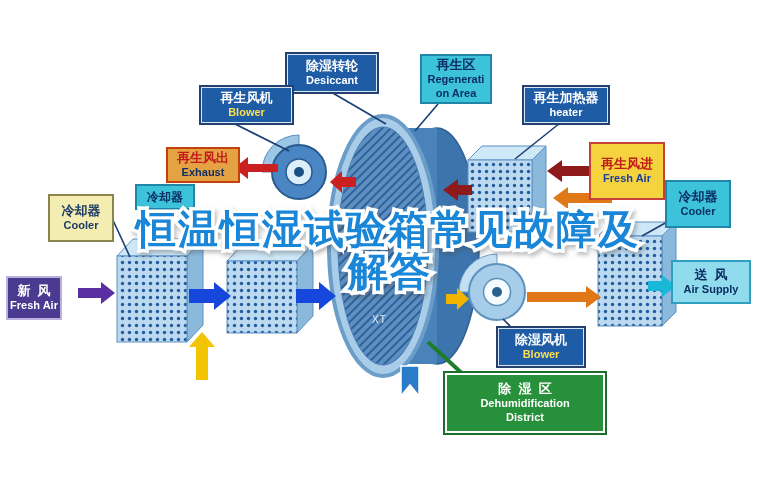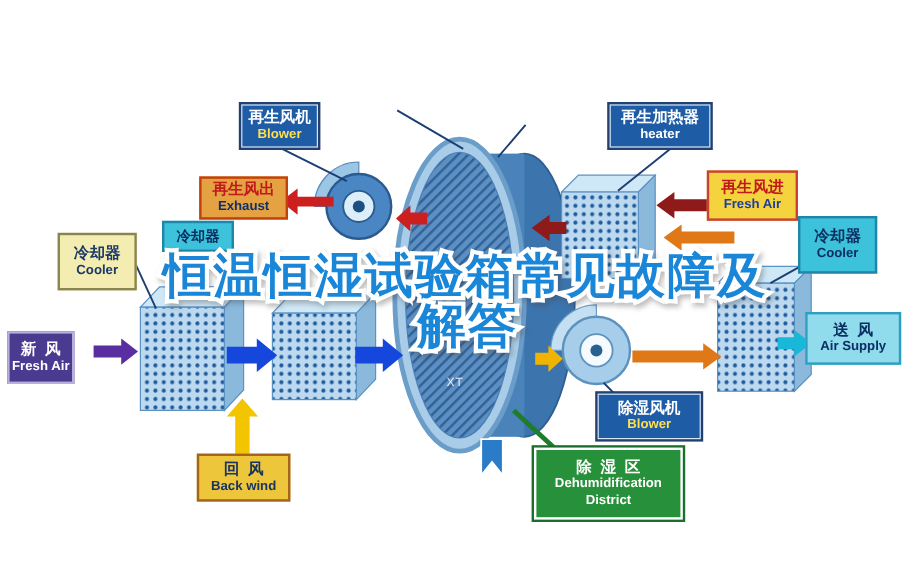--- a/index.html
+++ b/index.html
@@ -111,38 +111,47 @@
       <polygon points="296,289 319,289 319,282 336,296 319,310 319,303 296,303" fill="#1547dd"></polygon>
       <polygon points="196,380 196,347 189,347 202,332 215,347 208,347 208,380" fill="#f3c400"></polygon>
       <polygon points="446,294 457,294 457,288 469,299 457,310 457,304 446,304" fill="#f0b400"></polygon>
       <polygon points="527,292 586,292 586,286 601,297 586,308 586,302 527,302" fill="#e07818"></polygon>
       <polygon points="648,281 662,281 662,275 676,286 662,297 662,291 648,291" fill="#19b8d8"></polygon>
     </g>
   </svg>
 
   <div class="watermark" style="left:372px;top:314px">XT</div>
 
+  <div class="lbl v-blue" style="left:287px;top:54px;width:90px;height:38px">
+    <span class="zh">除湿转轮</span>
+    <span class="en">Desiccant</span>
+  </div>
 
+  <div class="lbl v-cyan" style="left:420px;top:54px;width:72px;height:50px">
+    <span class="zh">再生区</span>
+    <span class="en">Regenerati</span>
+    <span class="en">on Area</span>
+  </div>
 
-  <div class="lbl v-blue en-gold" style="left:201px;top:87px;width:64px;height:36px">
+  <div class="lbl v-blue en-gold" style="left:201px;top:87px;width:91px;height:36px">
     <span class="zh">再生风机</span>
     <span class="en">Blower</span>
   </div>
 
-  <div class="lbl v-blue" style="left:508px;top:87px;width:84px;height:36px">
+  <div class="lbl v-blue" style="left:524px;top:87px;width:84px;height:36px">
     <span class="zh">再生加热器</span>
     <span class="en">heater</span>
   </div>
 
   <div class="lbl v-orange" style="left:166px;top:147px;width:74px;height:36px">
     <span class="zh">再生风出</span>
     <span class="en">Exhaust</span>
   </div>
 
-  <div class="lbl v-yellow" style="left:589px;top:142px;width:76px;height:42px">
+  <div class="lbl v-yellow" style="left:589px;top:142px;width:76px;height:58px">
     <span class="zh">再生风进</span>
     <span class="en">Fresh Air</span>
   </div>
 
   <div class="lbl v-cyan" style="left:135px;top:184px;width:60px;height:26px">
     <span class="zh" style="font-size:12px">冷却器</span>
   </div>
 
   <div class="lbl v-paleyellow" style="left:48px;top:194px;width:66px;height:48px">
     <span class="zh">冷却器</span>
@@ -157,31 +166,27 @@
   <div class="lbl v-purple" style="left:6px;top:276px;width:56px;height:44px">
     <span class="zh">新  风</span>
     <span class="en">Fresh Air</span>
   </div>
 
   <div class="lbl v-lightcyan" style="left:671px;top:260px;width:80px;height:44px">
     <span class="zh">送  风</span>
     <span class="en">Air Supply</span>
   </div>
 
-  <div class="lbl v-gold" style="left:164px;top:378px;width:78px;height:40px">
-    <span class="zh">回  风</span>
-    <span class="en">Back wind</span>
-  </div>
 
   <div class="lbl v-blue en-gold" style="left:498px;top:328px;width:86px;height:38px">
     <span class="zh">除湿风机</span>
     <span class="en">Blower</span>
   </div>
 
-  <div class="lbl v-green" style="left:445px;top:373px;width:124px;height:60px">
+  <div class="lbl v-green" style="left:445px;top:373px;width:160px;height:60px">
     <span class="zh">除  湿  区</span>
     <span class="en">Dehumidification</span>
     <span class="en">District</span>
   </div>
 
   <svg id="title-layer" width="757" height="488" viewBox="0 0 757 488">
     <text class="title-text" x="388" y="243" text-anchor="middle" font-size="40" font-weight="bold" letter-spacing="2" fill="#1a86d8" stroke="#ffffff" stroke-width="7" paint-order="stroke">恒温恒湿试验箱常见故障及</text>
     <text class="title-text" x="390" y="285" text-anchor="middle" font-size="40" font-weight="bold" letter-spacing="2" fill="#1a86d8" stroke="#ffffff" stroke-width="7" paint-order="stroke">解答</text>
   </svg>
 

